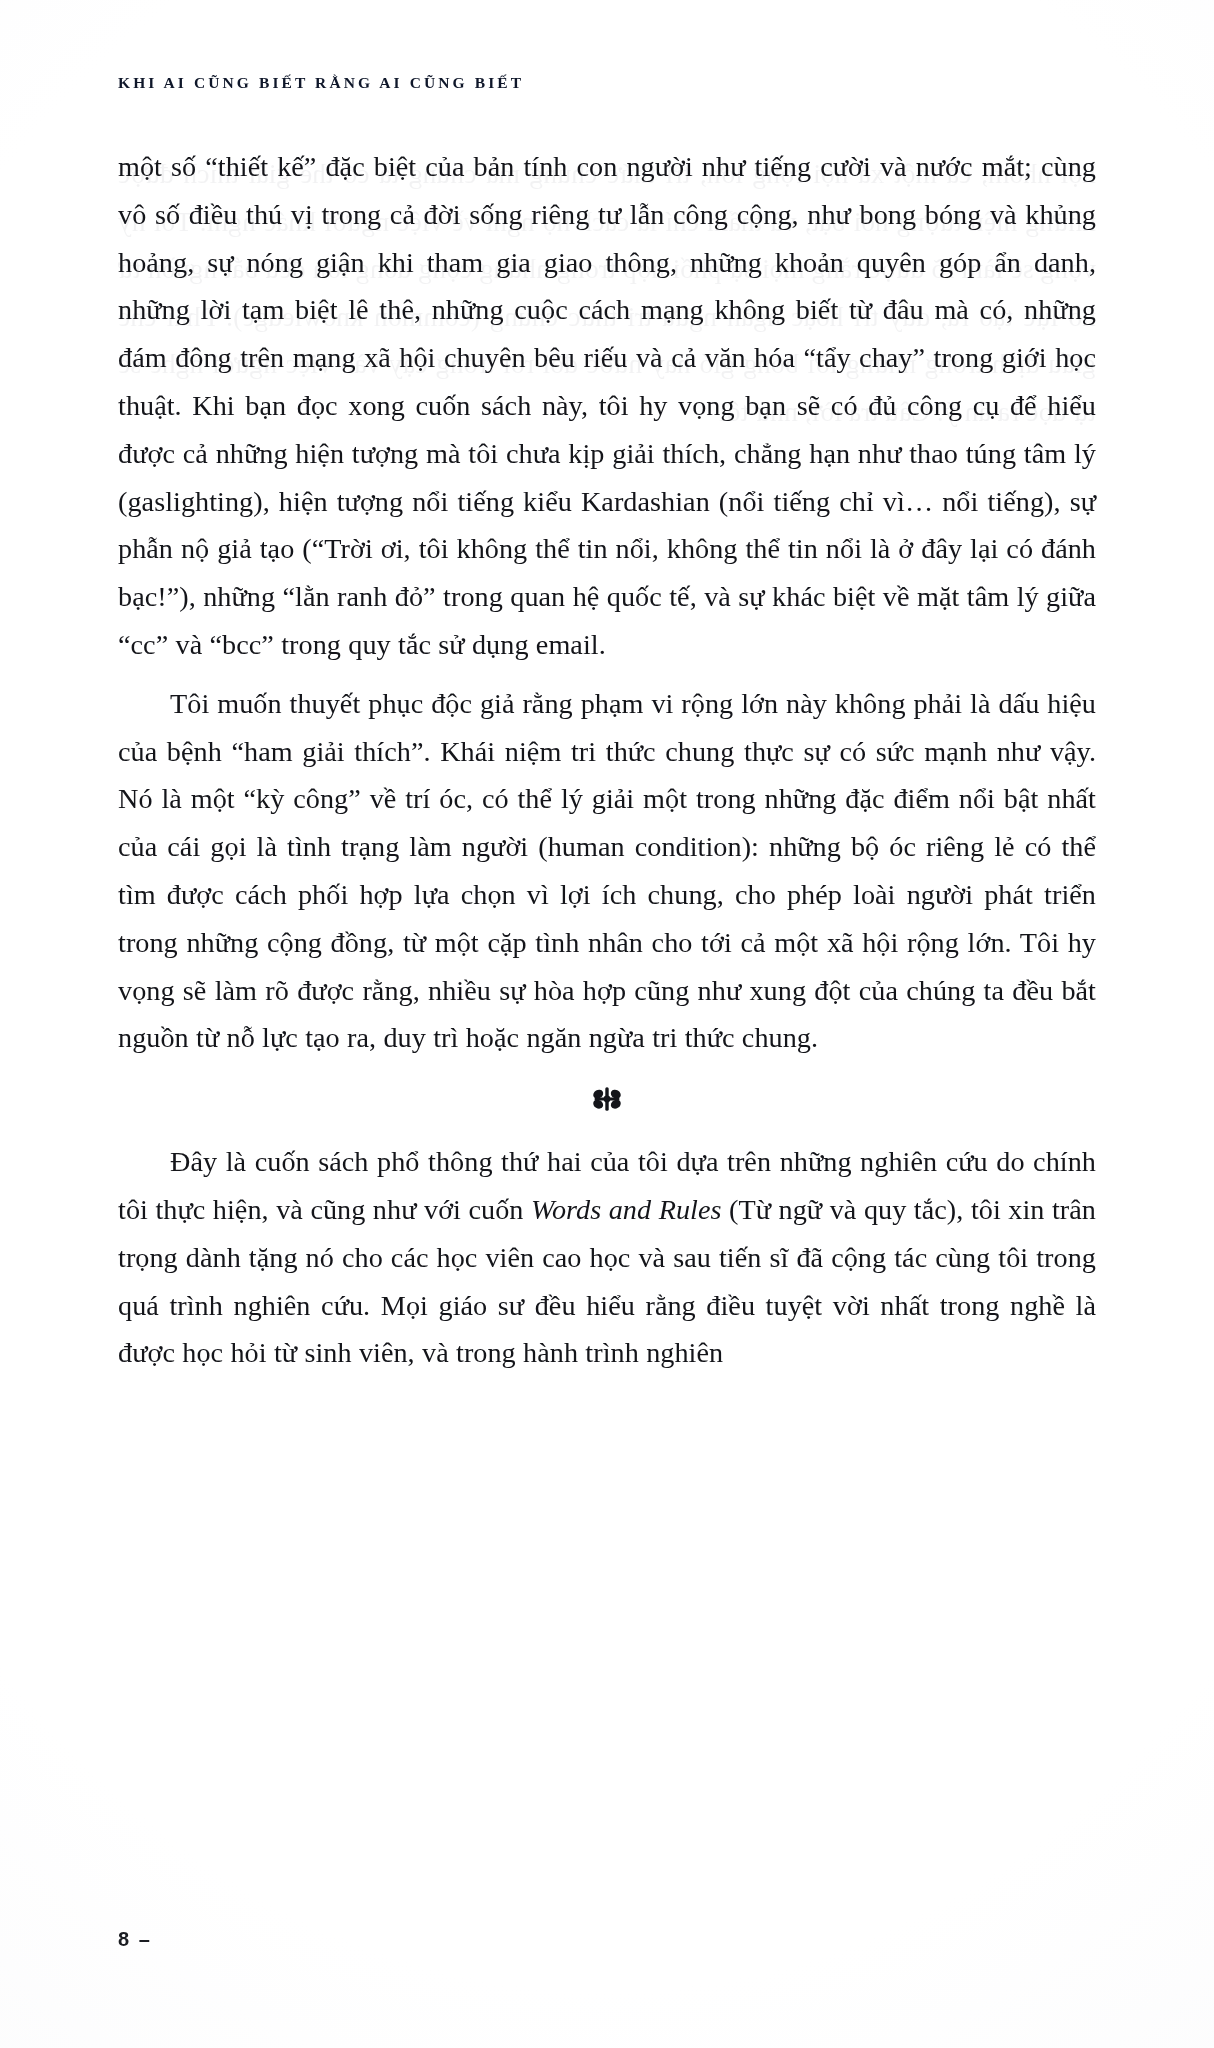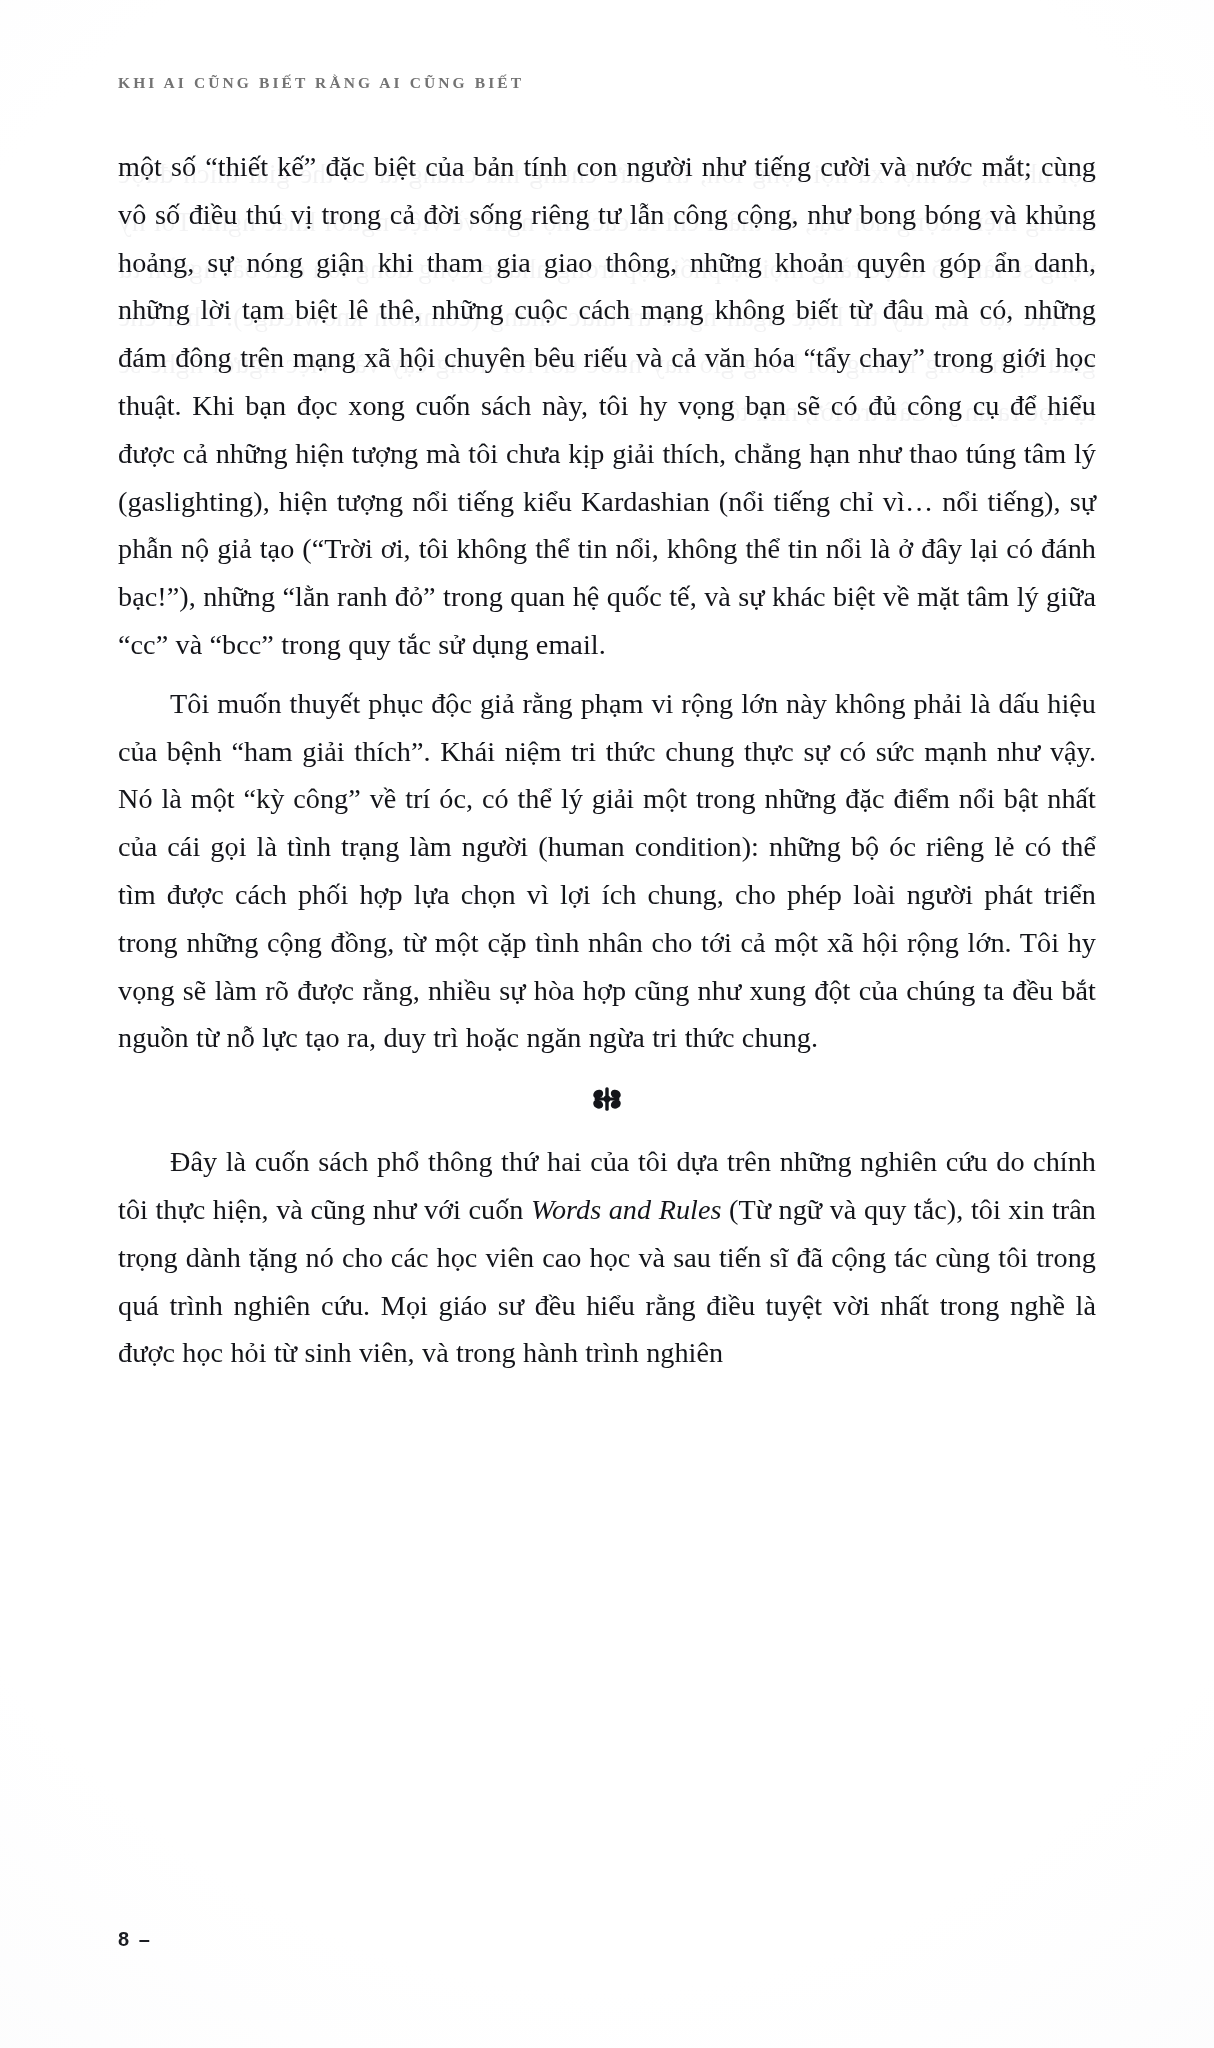--- a/index.html
+++ b/index.html
@@ -51,21 +51,21 @@
   }
 
   
   .running-head {
     position: absolute;
     top: 74px;
     left: 0;
     font-size: 15.5px;
     letter-spacing: 3.1px;
     font-weight: 600;
-    color: #737373;
+    color: #0f172a;
     text-transform: uppercase;
     white-space: nowrap;
   }
 
   
   .body-block {
     position: absolute;
     top: 143px;
     left: 0;
     width: 978px;

